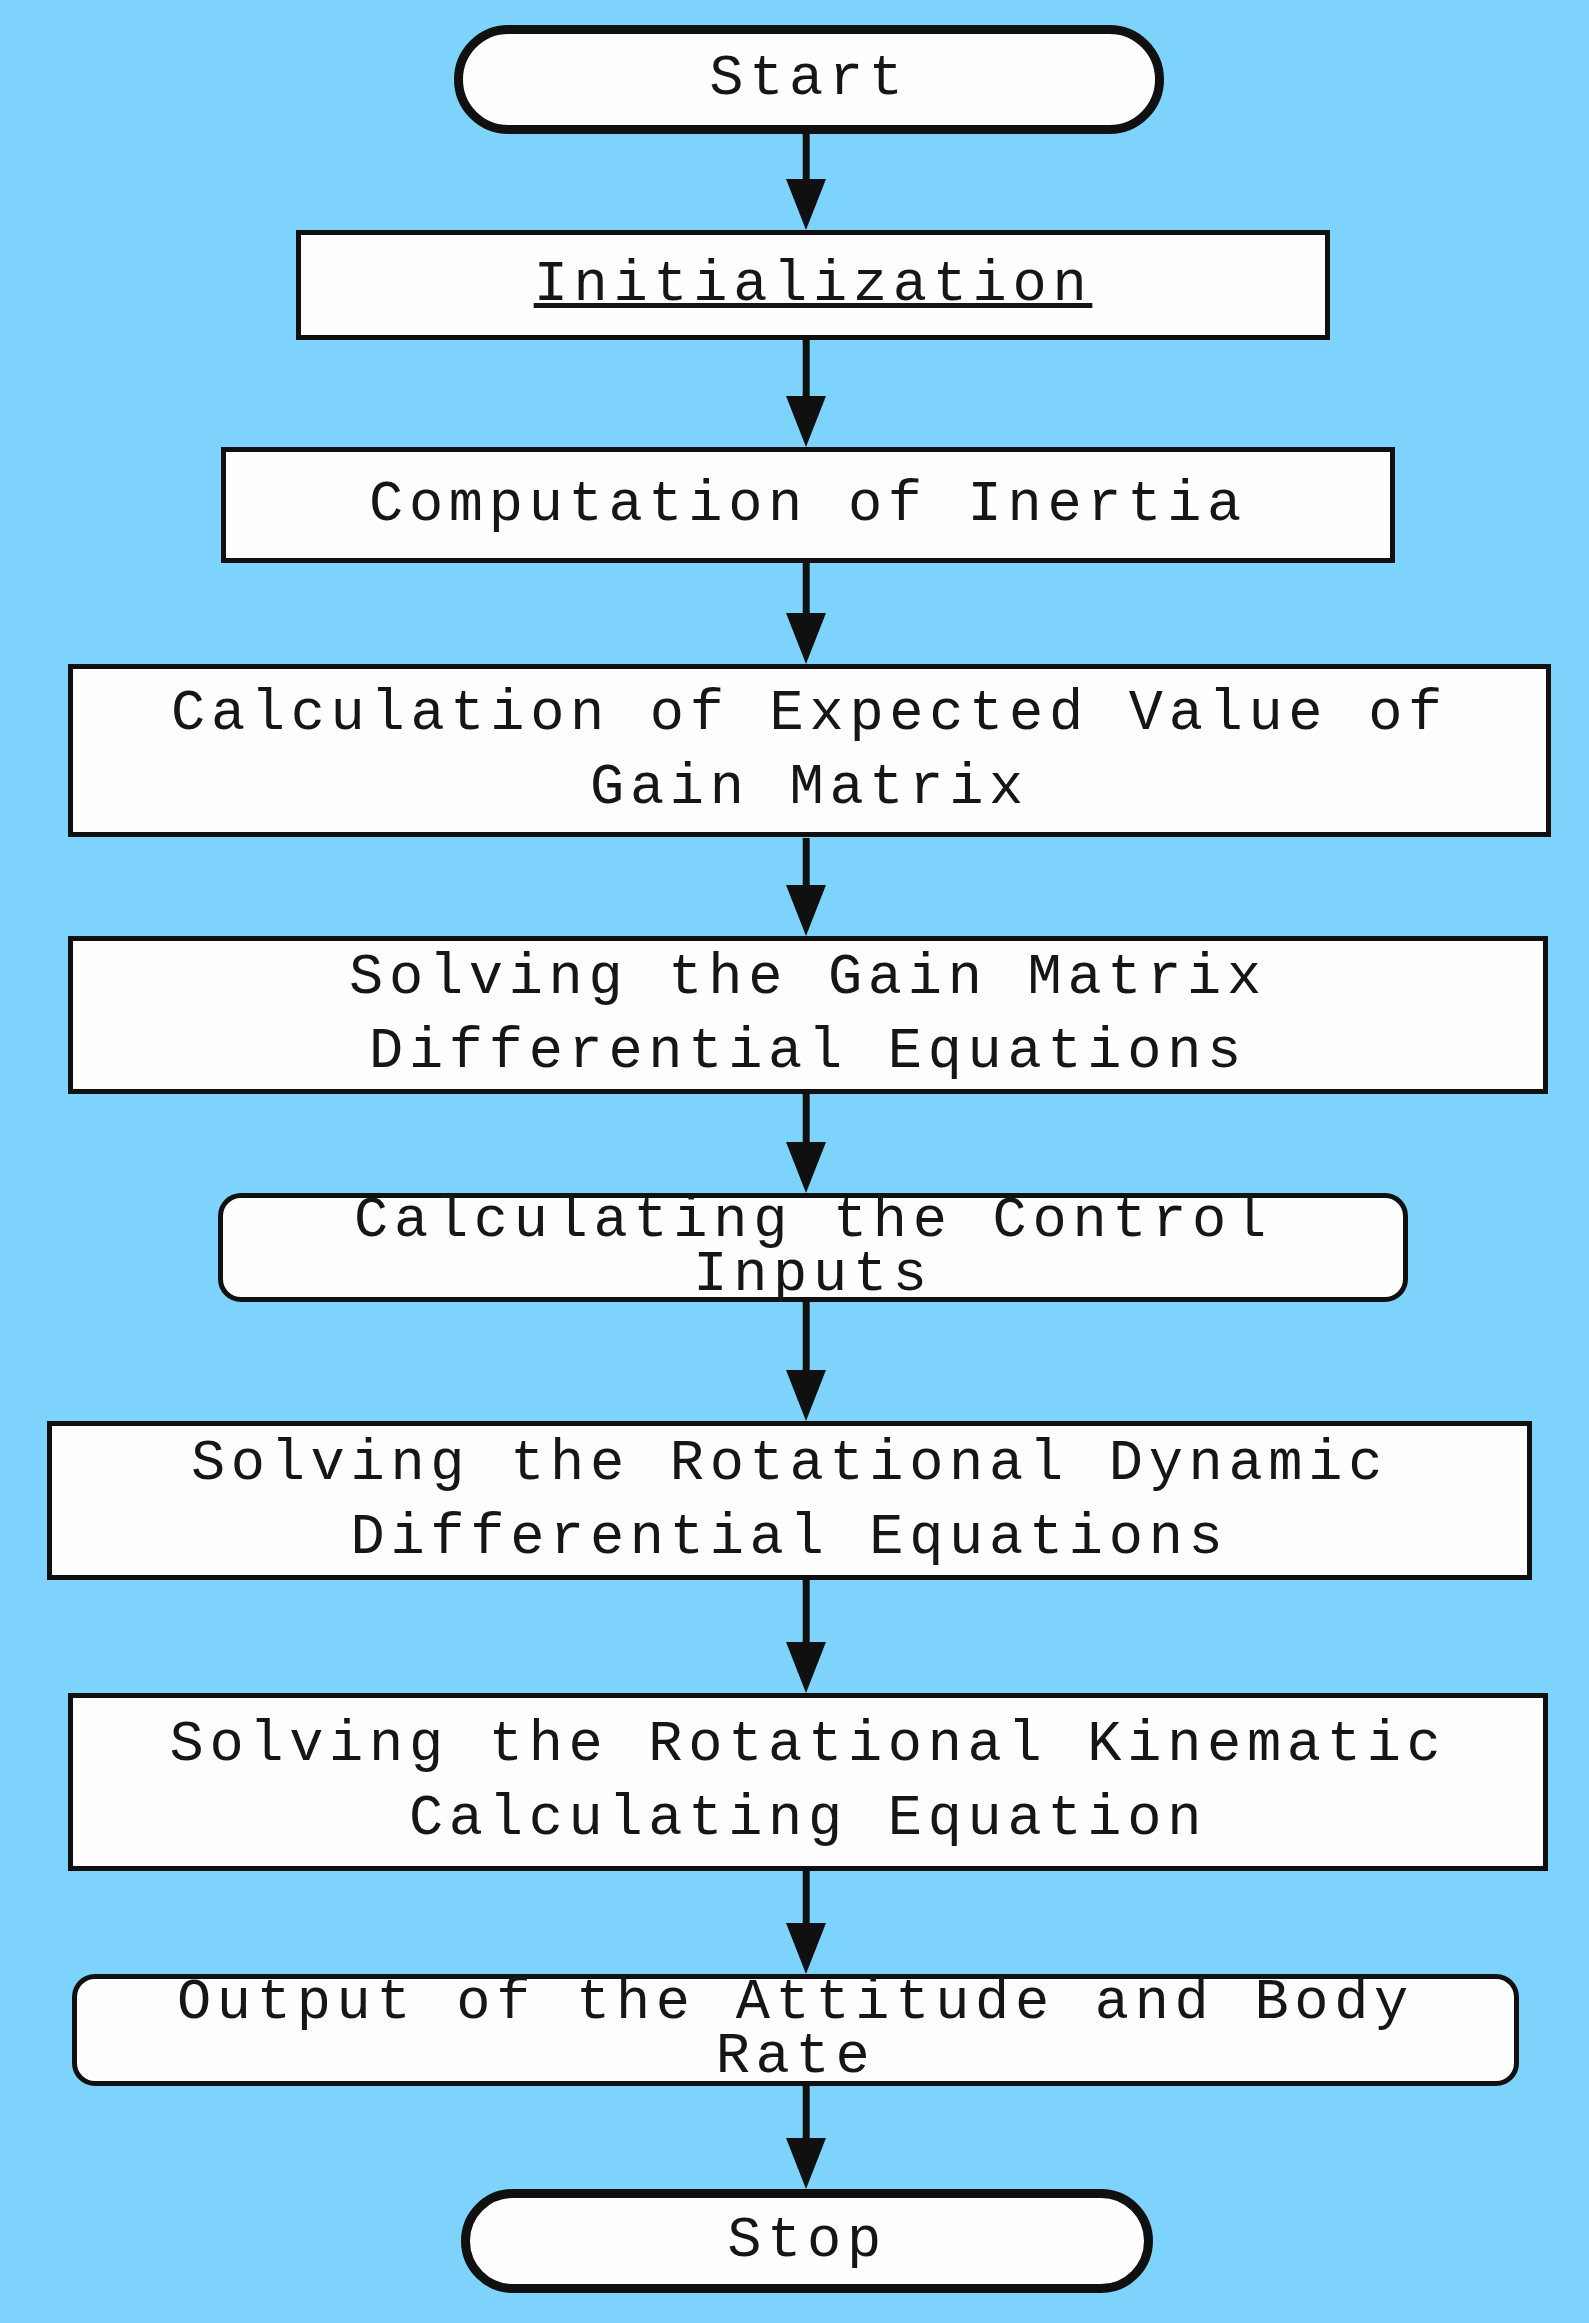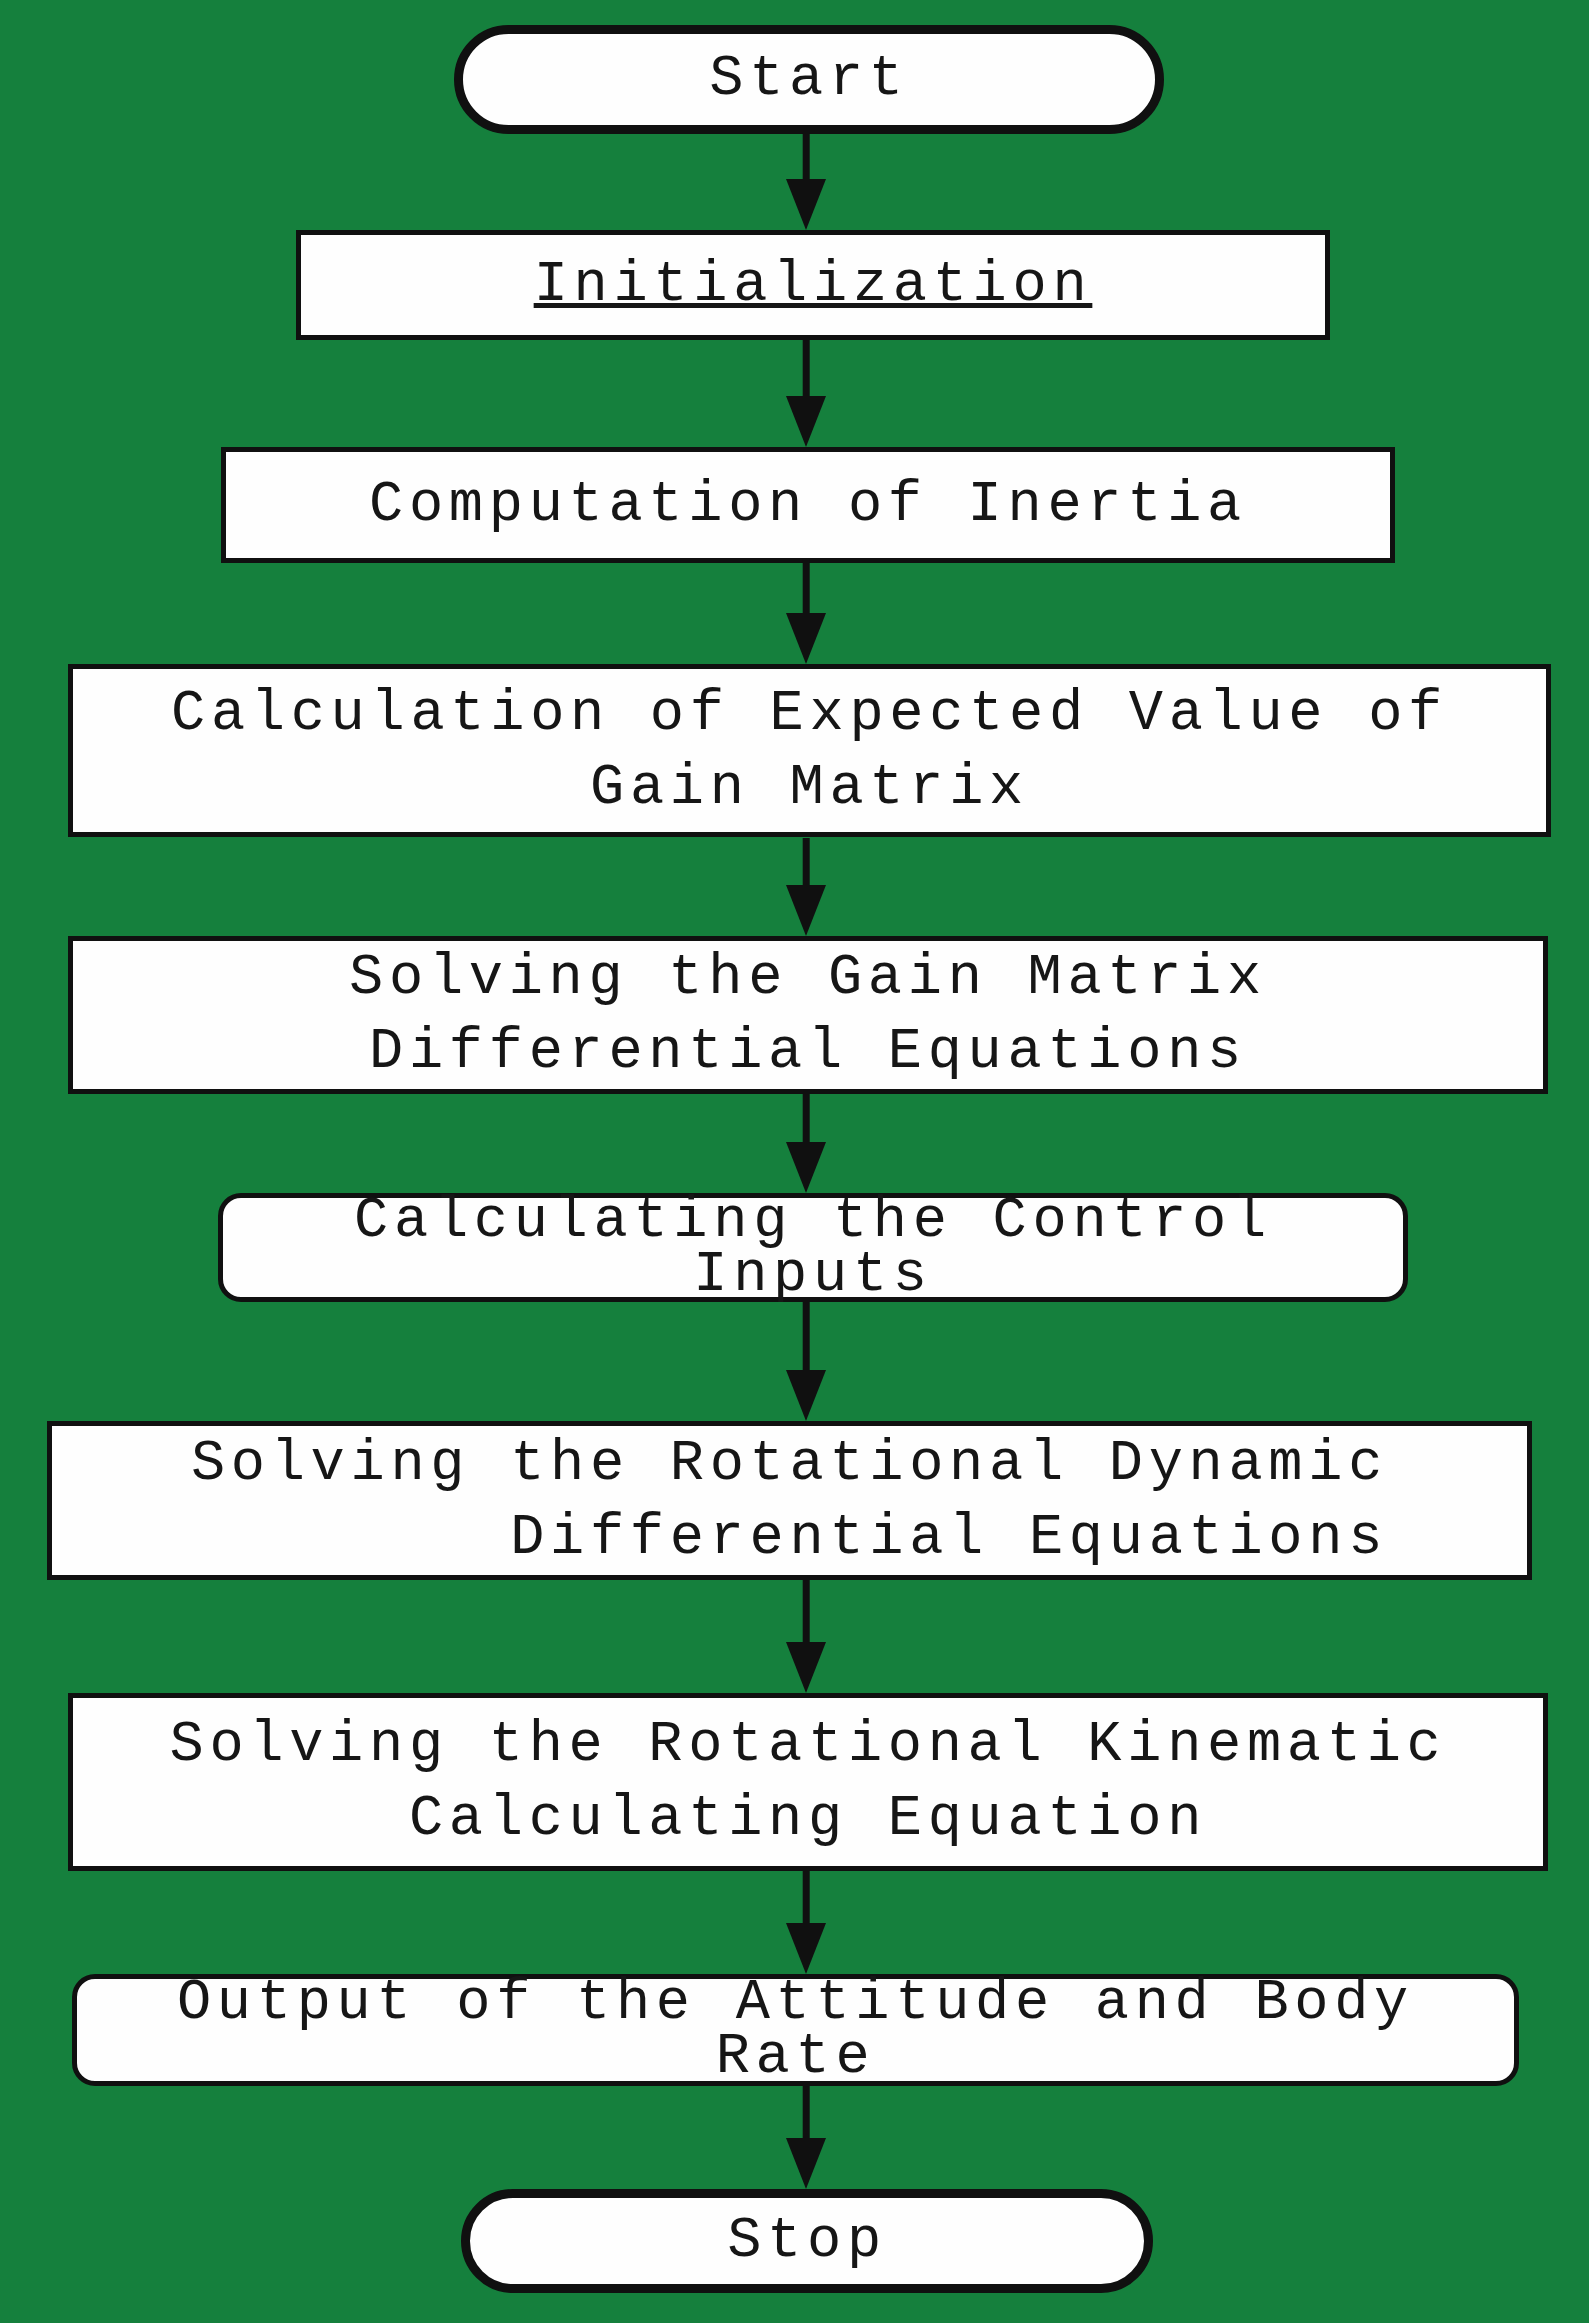--- a/index.html
+++ b/index.html
@@ -1,20 +1,20 @@
 <!DOCTYPE html>
 <html style="font-size:15px"><head>
 <meta charset="utf-8">
 <style>
   html, body { margin: 0; padding: 0; background: #ffffff; }
   .canvas {
     position: relative;
     width: 1590px;
     height: 2323px;
-    background: #15803d;
+    background: #7dd3fc;
     overflow: hidden;
     font-family: "Liberation Mono", "DejaVu Sans Mono", monospace;
   }
   
   .node {
     position: absolute;
     box-sizing: border-box;
     background: #fefefe;
     border: 5.7px solid #101010;
     display: flex;
@@ -35,21 +35,21 @@
   
   .cramped { line-height: 54px; border-radius: 23px; }
 
   
   .n0 { left: 454px; top: 24.6px;   width: 710px;  height: 109px; }
   .n1 { left: 296px; top: 230px;  width: 1034px; height: 110px; text-decoration: underline; }
   .n2 { left: 221px; top: 447px;  width: 1174px; height: 116px; }
   .n3 { left: 68px;  top: 664px;  width: 1483px; height: 173px; }
   .n4 { left: 68px;  top: 936px;  width: 1480px; height: 158px; }
   .n5 { left: 218px; top: 1193px; width: 1190px; height: 109px; }
-  .n6 { left: 47px;  top: 1421px; width: 1485px; height: 159px; text-align: right; }
+  .n6 { left: 47px;  top: 1421px; width: 1485px; height: 159px; }
   .n7 { left: 68px;  top: 1693px; width: 1480px; height: 178px; }
   .n8 { left: 72px;  top: 1974px; width: 1447px; height: 112px; }
   .n9 { left: 461px; top: 2189px; width: 692px;  height: 104px; }
 
   
   .edge { position: absolute; left: 785px; width: 42px; }
   .edge .shaft {
     position: absolute;
     left: 50%; transform: translateX(-50%);
     top: 0; bottom: 42px;

